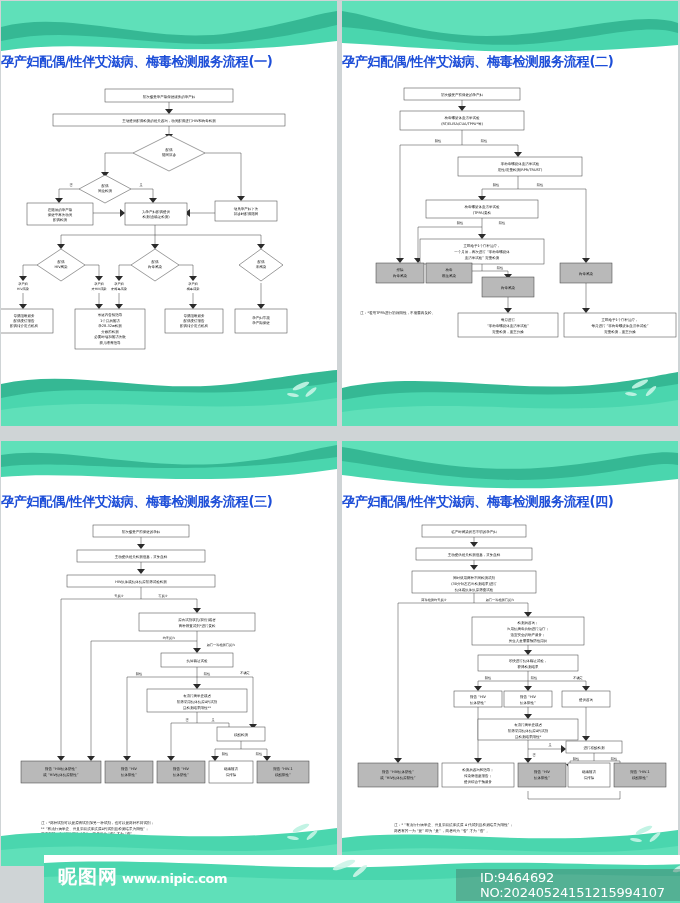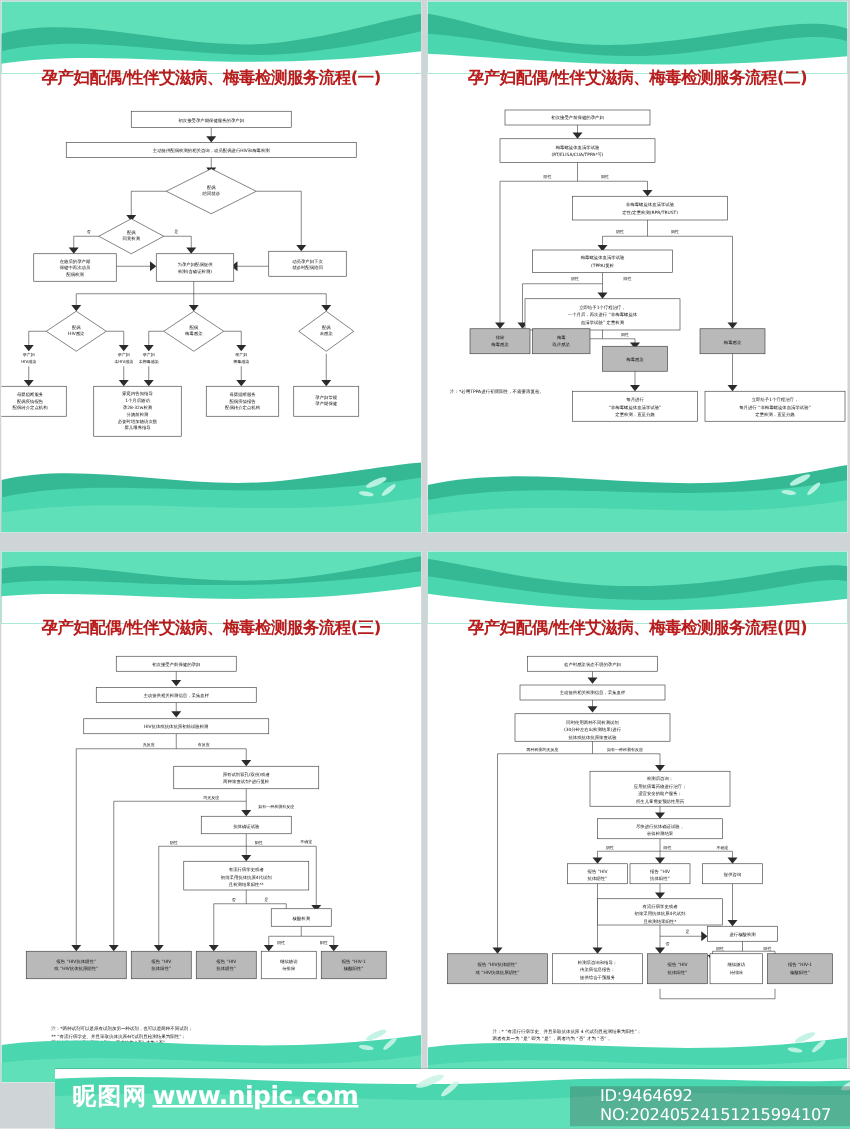--- a/index.html
+++ b/index.html
@@ -19,22 +19,22 @@
 
   
   .wave-top, .wave-bot { position:absolute; left:0; width:100%; overflow:hidden; }
   .wave-top { top:0; height:58px; }
   .wave-bot { bottom:0; height:62px; }
   .wave-top svg, .wave-bot svg { display:block; width:100%; height:100%; }
 
   
   .title {
     position:absolute; left:0; width:100%; top:52px;
-    text-align:center; font-weight:bold; font-size:13.2px;
-    letter-spacing:-0.4px; color:#b91c1c; white-space:nowrap;
+    text-align:left; font-weight:bold; font-size:13.2px;
+    letter-spacing:-0.4px; color:#1d4ed8; white-space:nowrap;
     font-family:"DejaVu Sans","Liberation Sans",sans-serif;
   }
 
   
   .flow { position:absolute; left:0; top:70px; width:336px; height:300px; }
   .flow svg { display:block; }
 
   
   .nt { font-family:"DejaVu Sans","Liberation Sans",sans-serif; font-size:3.5px; fill:#111; text-anchor:middle; }
   .nt.lbl { font-size:3.2px; }
@@ -48,21 +48,21 @@
   }
 
   
   .wm { position:absolute; left:0; top:855px; width:680px; height:48px; background:#14532d; overflow:hidden;margin-left:44px; }
   .wm-green { position:absolute; left:0; top:0; width:100%; height:100%; }
   .wm-logo { position:absolute; left:14px; top:9px; display:flex; align-items:baseline; gap:4px; }
   .wm-logo .cn {
     font-weight:bold; font-size:19px; color:#ffffff; letter-spacing:1px;
     text-shadow:0 0 1px #9ad9c6;
   }
-  .wm-logo .url { font-weight:bold; font-size:20px; color:#ffffff; letter-spacing:-0.4px;text-decoration:underline; }
+  .wm-logo .url { font-weight:bold; font-size:13px; color:#ffffff; letter-spacing:-0.4px; }
   .wm-id {
     position:absolute; left:412px; top:14px; font-size:13px; color:#ffffff;
     background:rgba(70,120,105,.45); padding:1px 24px; letter-spacing:-0.2px;
   }
 </style>
 </head>
 <body>
 
 <div id="root">
 

